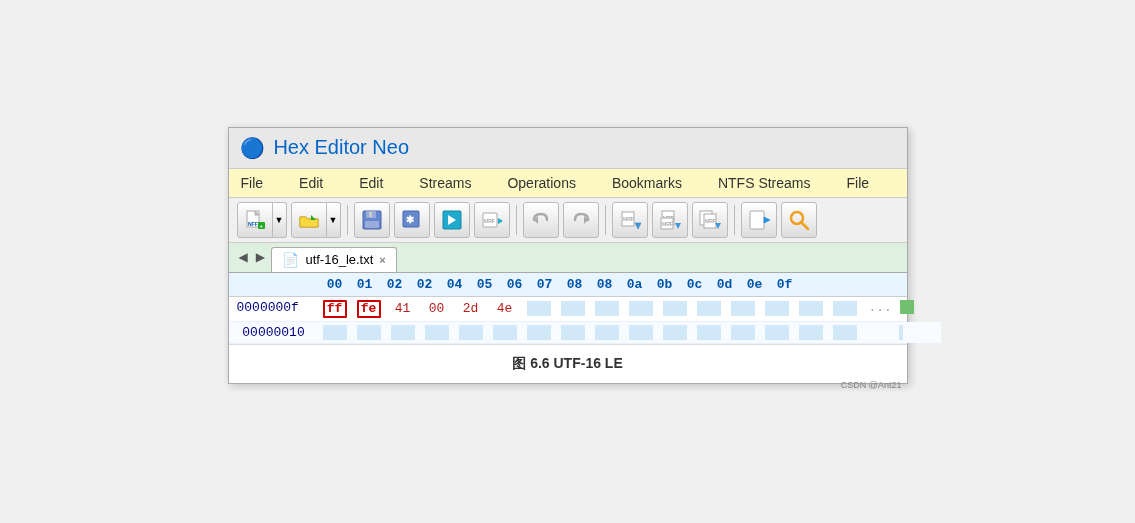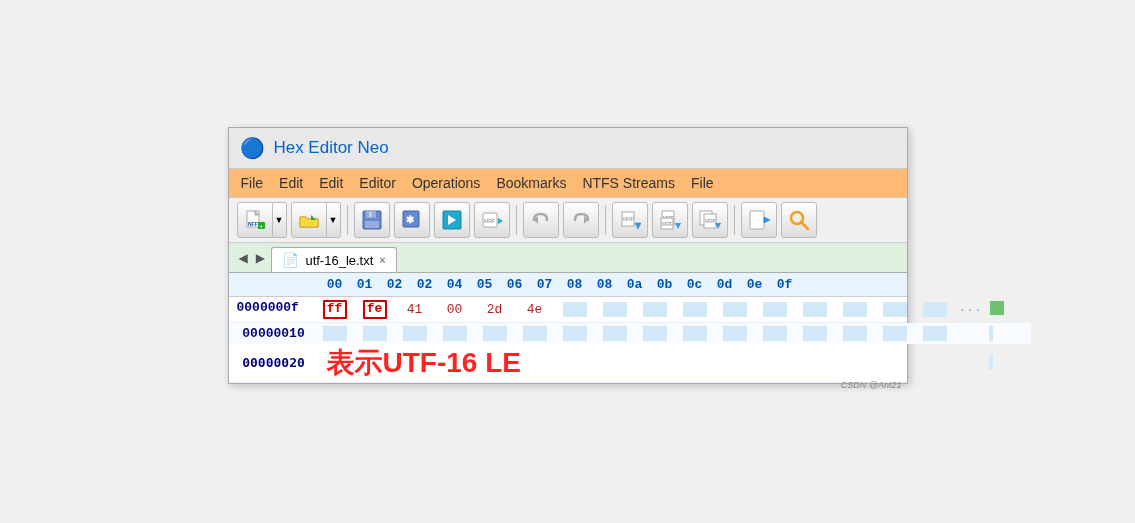--- a/index.html
+++ b/index.html
@@ -24,31 +24,31 @@
     
     .title-bar {
       background: #e8e8e8;
       padding: 8px 12px;
       display: flex;
       align-items: center;
       gap: 8px;
       border-bottom: 1px solid #ccc;
     }
     .title-text {
-      font-size: 17px;
+      font-size: 20px;
       color: #0066cc;
       font-weight: normal;
     }
 
     
     .menu-bar {
-      background: #fdba74;
+      background: #fef9c3;
       padding: 4px 8px;
       display: flex;
-      gap: 8px;
+      gap: 28px;
       border-bottom: 1px solid #ccc;
     }
     .menu-item {
       font-size: 14px;
       color: #333;
       cursor: pointer;
       padding: 2px 4px;
     }
 
     
@@ -180,26 +180,25 @@
       background: white;
     }
     .hex-row:nth-child(odd) {
       background: #f8fbff;
     }
     .offset-val {
       width: 90px;
       min-width: 90px;
       padding: 0 8px;
       color: #000080;
-      font-weight: bold;
     }
     .bytes-val {
       flex: 1;
       display: flex;
-      gap: 16px;
+      gap: 10px;
       padding: 0 4px;
       align-items: center;
     }
     .byte-cell {
       width: 24px;
       text-align: center;
       color: #b91c1c;
     }
     .byte-cell.selected-box {
       border: 2px solid #cc0000;
@@ -271,21 +270,21 @@
 
     <div class="title-bar">
       <span style="font-size:20px; color:#0088cc;">🔵</span>
       <span class="title-text">Hex Editor Neo</span>
     </div>
 
     <div class="menu-bar">
       <span class="menu-item">File</span>
       <span class="menu-item">Edit</span>
       <span class="menu-item">Edit</span>
-      <span class="menu-item">Editor</span>
+      <span class="menu-item">Streams</span>
       <span class="menu-item">Operations</span>
       <span class="menu-item">Bookmarks</span>
       <span class="menu-item">NTFS Streams</span>
       <span class="menu-item">File</span>
     </div>
 
     <div class="toolbar">
 
       <div class="toolbar-dropdown">
         <div class="toolbar-btn no-right-radius" title="New File">
@@ -487,28 +486,22 @@
               <span class="byte-cell light-blue">&nbsp;&nbsp;</span>
               <span class="byte-cell light-blue">&nbsp;&nbsp;</span>
               <span class="byte-cell light-blue">&nbsp;&nbsp;</span>
               <span class="byte-cell light-blue">&nbsp;&nbsp;</span>
             </div>
             <div class="text-col">
               <span class="text-cell-dots" style="background:#d0e8f8; padding:0 2px;">  </span>
             </div>
           </div>
 
-          <div style="display:flex; align-items:center; position:relative;">
-            <div class="offset-val" style="padding:3px 8px; color:#000080; font-family:monospace; font-size:13px; min-width:90px;">00000020</div>
-            <div style="flex:1; display:flex; align-items:center; padding:0 4px;">
-              <span class="big-chinese-text">表示UTF-16 LE</span>
-            </div>
-            <div class="text-col">
-              <span class="text-cell-dots" style="background:#d0e8f8; padding:0 2px;">  </span>
-            </div>
-          </div>
         </div>
       </div>
     </div>
 
+    <div class="caption">
+      <span>图 6.6 UTF-16 LE</span>
+    </div>
   </div>
-  <div class="watermark" style="position:relative; text-align:right; width:680px; font-size:9px; color:#888; margin-top:2px;font-style:italic;">CSDN @Ant21</div>
+  <div class="watermark" style="position:relative; text-align:right; width:680px; font-size:9px; color:#888; margin-top:2px;">CSDN @Ant21</div>
 </div>
 
 </body></html>

